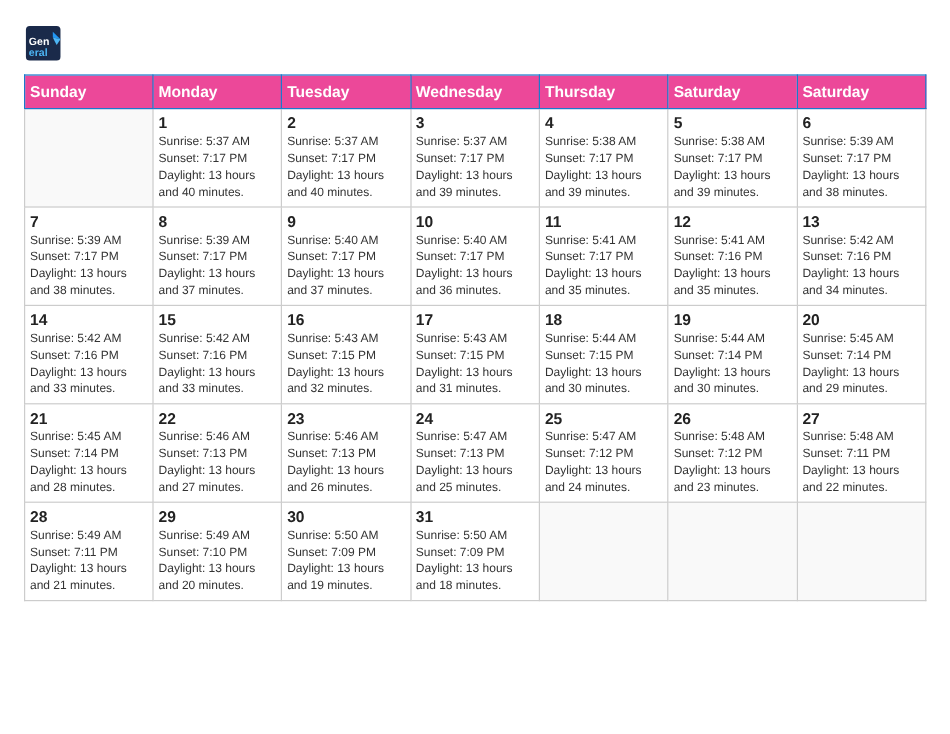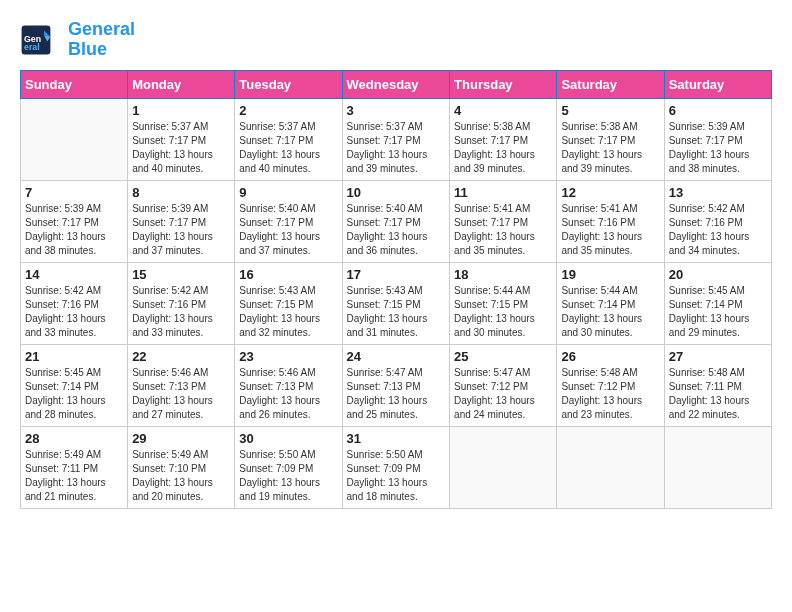--- a/index.html
+++ b/index.html
@@ -12,21 +12,21 @@
     }
     .header {
       display: flex;
       justify-content: space-between;
       align-items: flex-start;
       margin-bottom: 10px;
     }
     .logo {
       display: flex;
       align-items: center;
-      gap: 16px;
+      gap: 4px;
     }
     .logo-text {
       font-size: 18px;
       font-weight: bold;
       color: #1a1a2e;
       line-height: 1.1;
     }
     .logo-text span {
       color: #2196F3;
     }
@@ -89,25 +89,20 @@
 
 <div class="header">
   <div class="logo">
     <svg class="logo-icon" viewBox="0 0 40 40">
       <rect x="2" y="2" width="36" height="36" rx="4" fill="#1a2a4a"></rect>
       <text x="5" y="22" font-size="11" font-weight="bold" fill="white" font-family="Arial">Gen</text>
       <text x="5" y="33" font-size="11" font-weight="bold" fill="#4db6f5" font-family="Arial">eral</text>
       <polygon points="30,8 38,16 30,14" fill="#2196F3"></polygon>
       <polygon points="30,14 38,16 34,22" fill="#4db6f5"></polygon>
     </svg>
-    <div>
-      <div class="logo-text">
-        <span>General</span><br><span style="color:#2196F3">Blue</span>
-      </div>
-    </div>
   </div>
   <div class="title-block">
     <h1></h1>
     <h2></h2>
   </div>
 </div>
 
 <table>
   <thead>
     <tr id="header-row">

